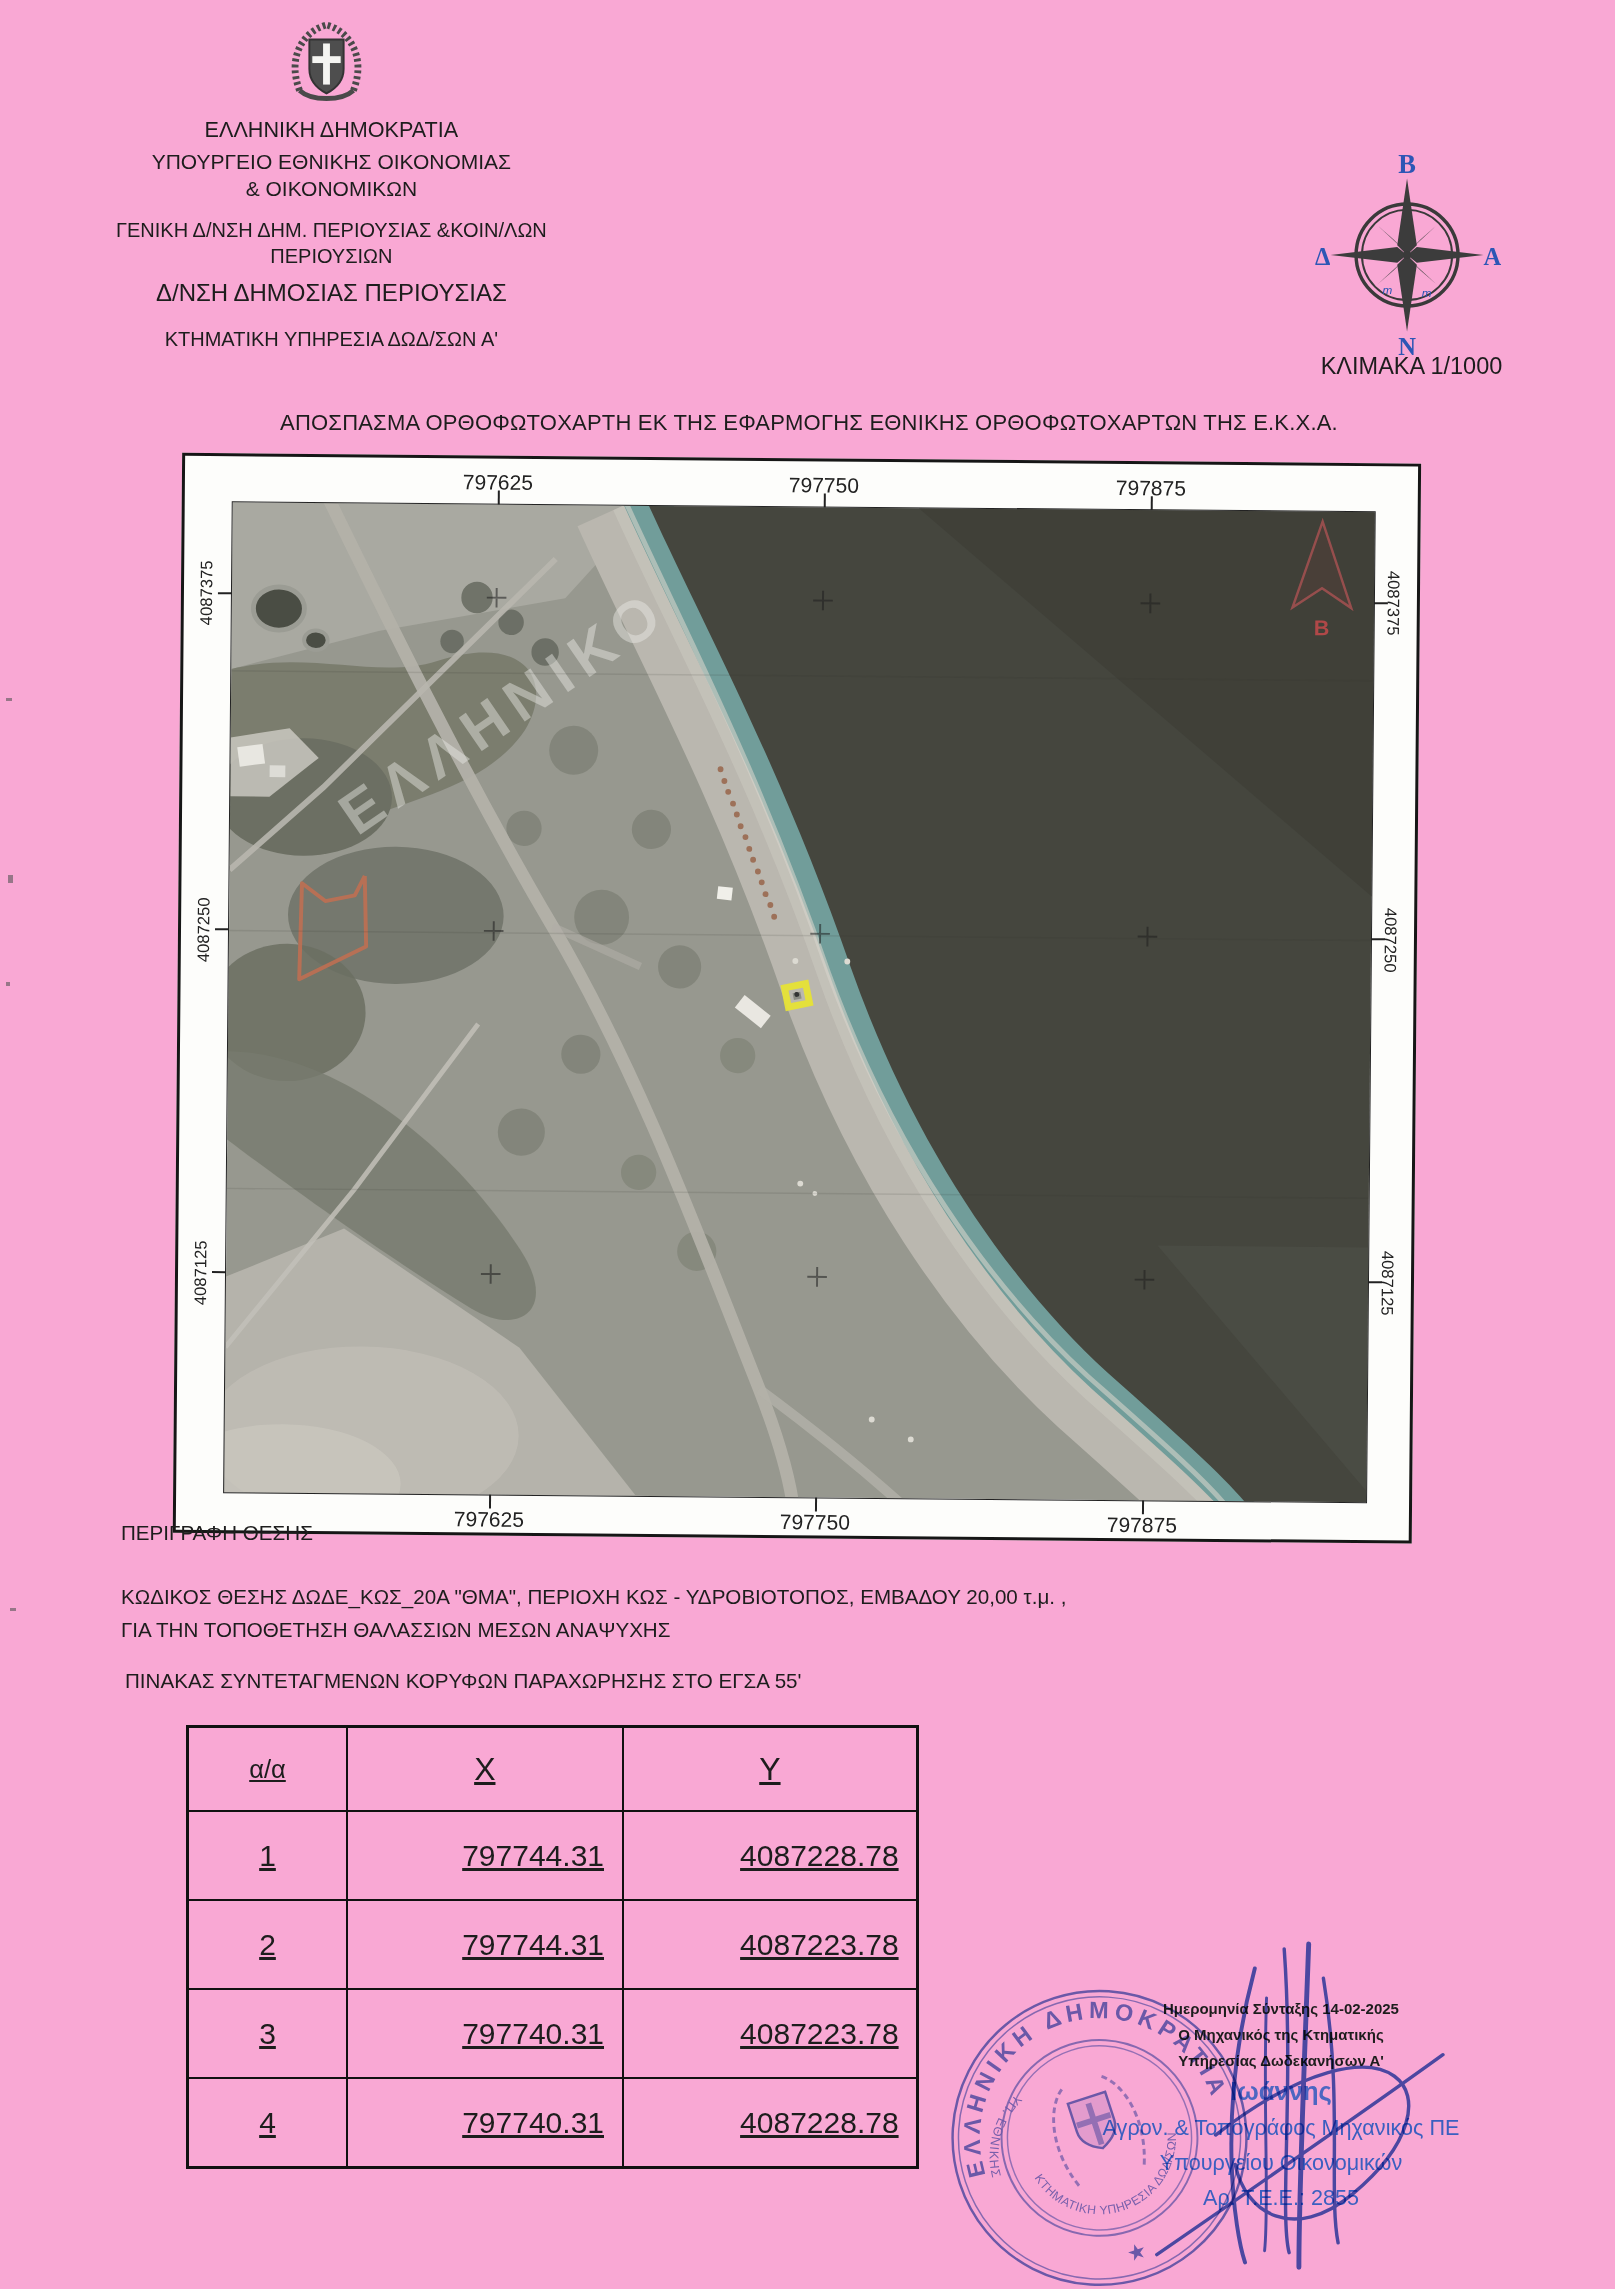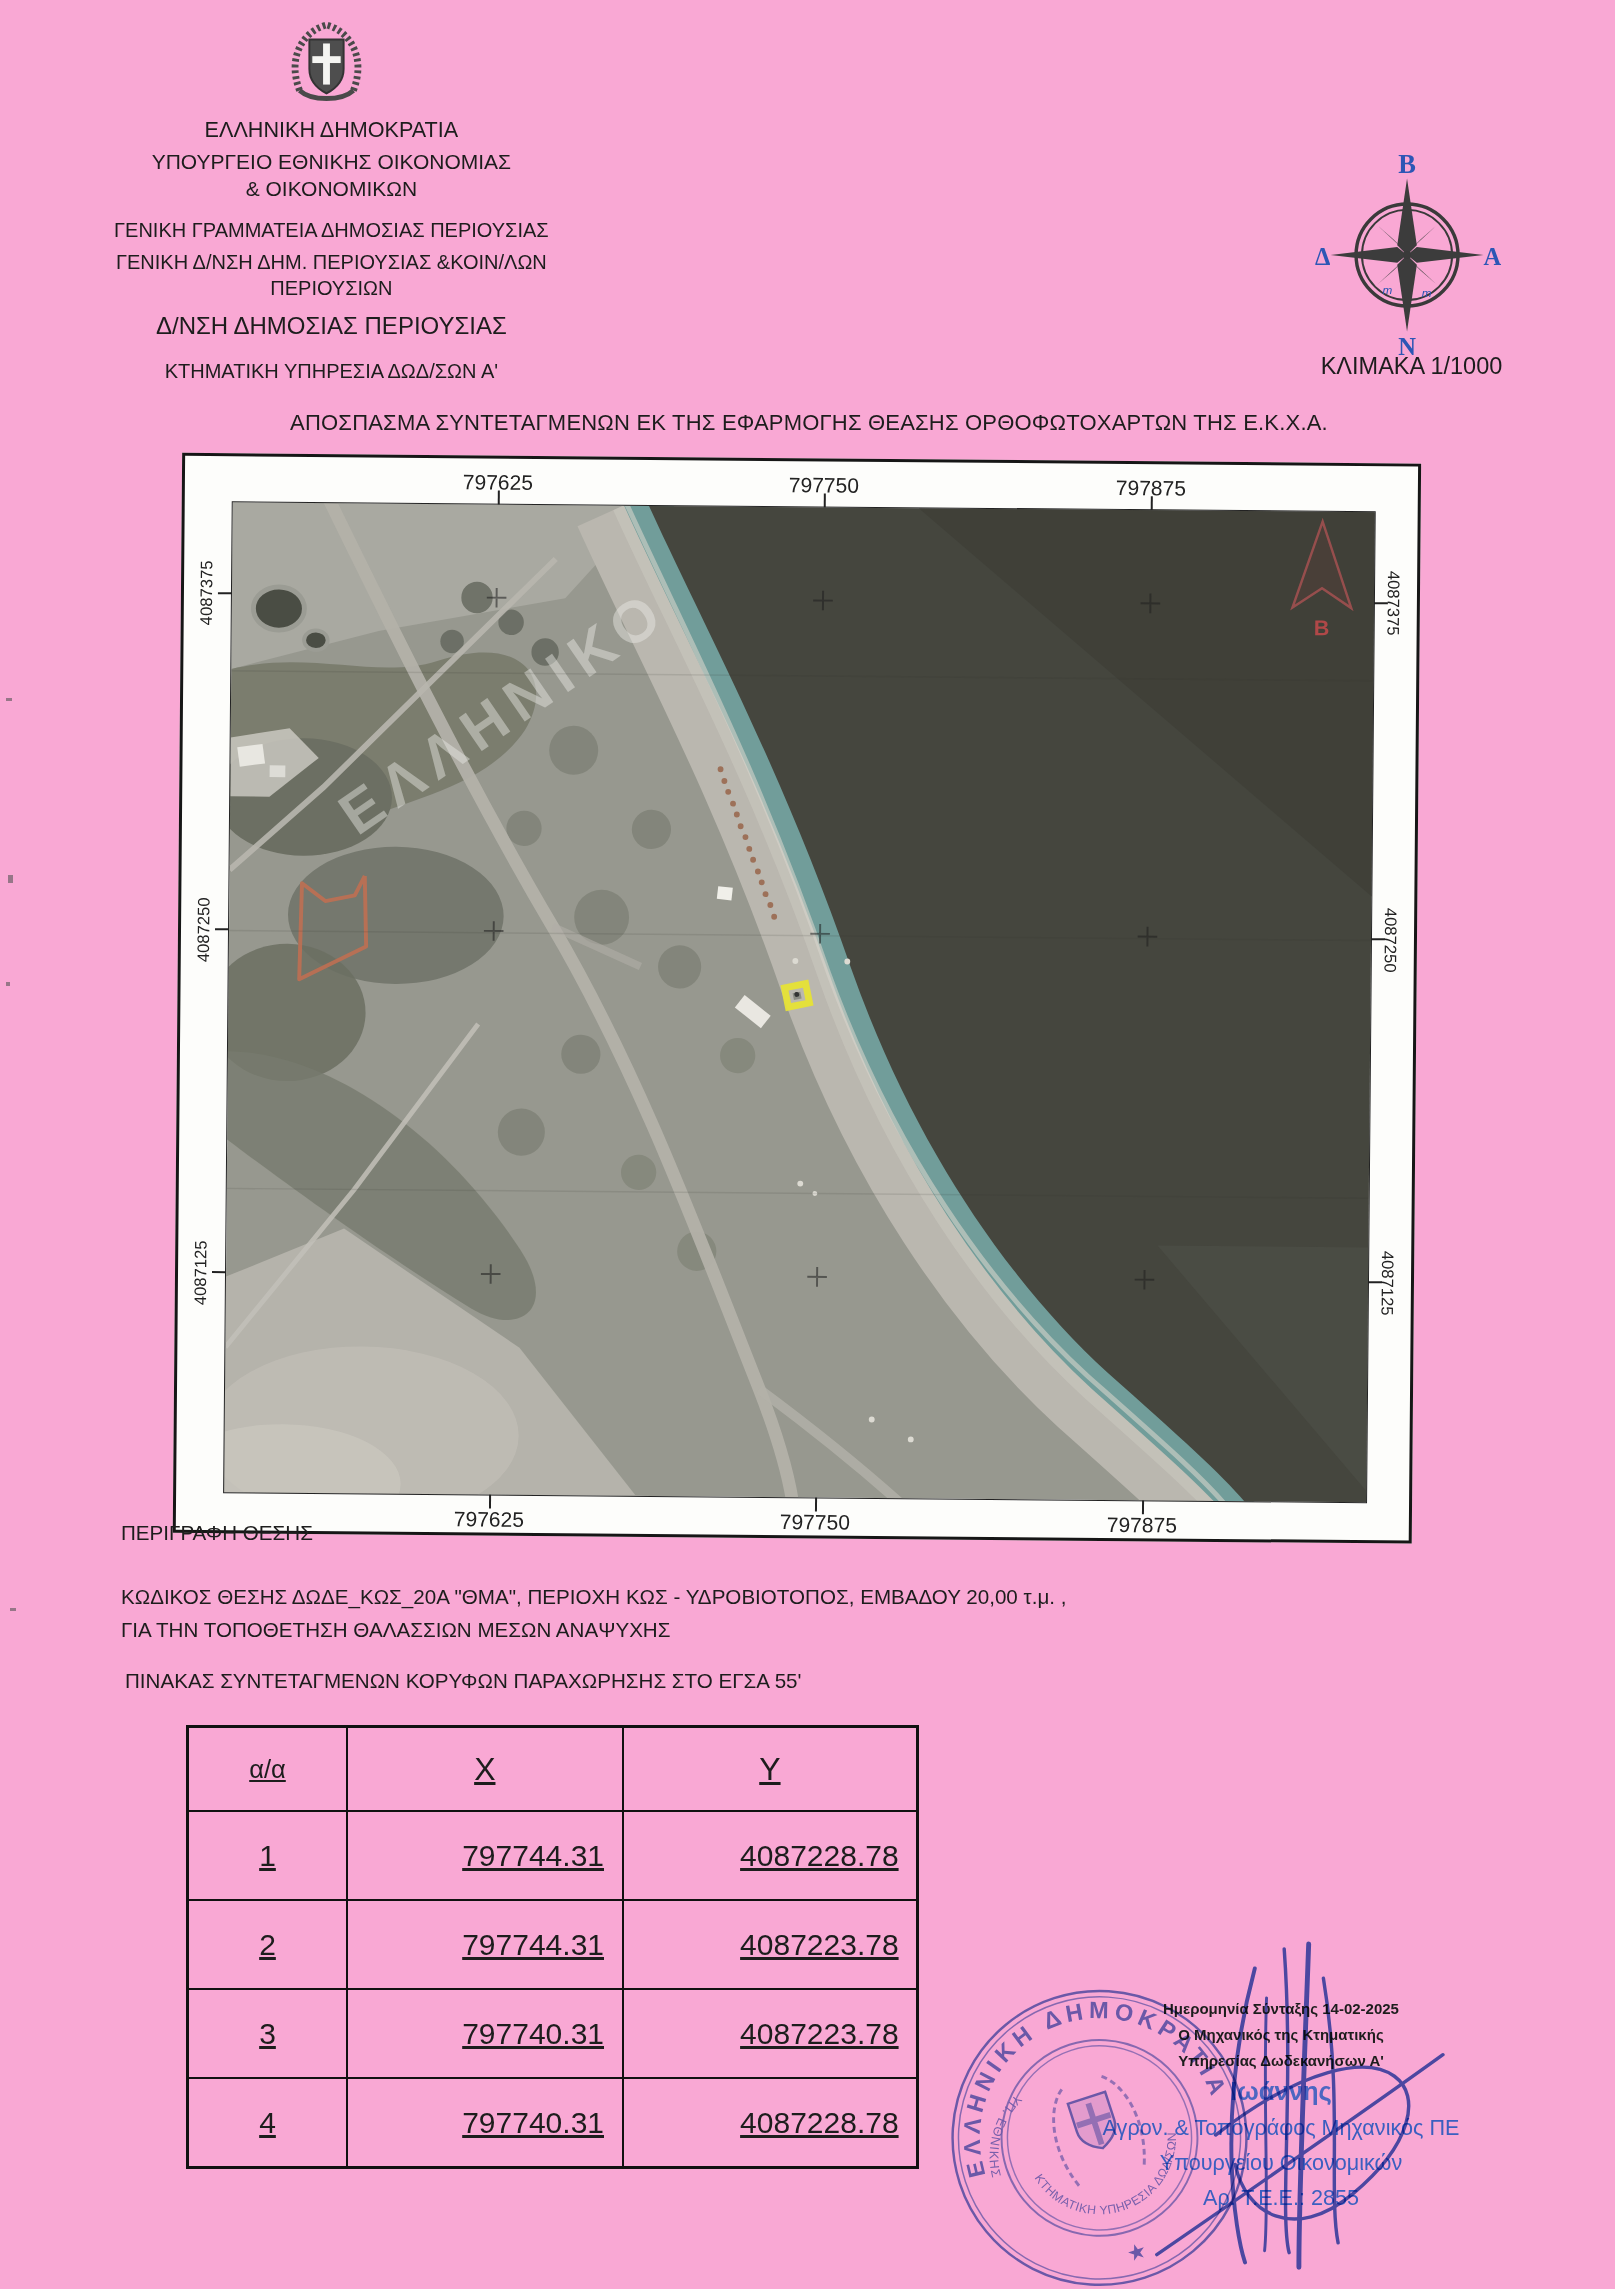--- a/index.html
+++ b/index.html
@@ -67,21 +67,20 @@
     <path d="M20,72 C32,83 63,83 75,72" fill="none" stroke="#4a4a4a" stroke-width="5"></path>
     <path d="M30,20 h35 v30 c0,13 -8,20 -17.5,25 c-9.5,-5 -17.5,-12 -17.5,-25 Z" fill="#4e4e4e" stroke="#333" stroke-width="2"></path>
     <rect x="44" y="24" width="7" height="42" fill="#f5f5f2"></rect>
     <rect x="33" y="37" width="29" height="7" fill="#f5f5f2"></rect>
   </svg>
 
   <div id="gov-header">
     <div class="hl1">ΕΛΛΗΝΙΚΗ ΔΗΜΟΚΡΑΤΙΑ</div>
     <div class="hl2">ΥΠΟΥΡΓΕΙΟ ΕΘΝΙΚΗΣ ΟΙΚΟΝΟΜΙΑΣ</div>
     <div class="hl3">&amp; ΟΙΚΟΝΟΜΙΚΩΝ</div>
-    <div class="hl4">ΓΕΝΙΚΗ ΓΡΑΜΜΑΤΕΙΑ ΔΗΜΟΣΙΑΣ ΠΕΡΙΟΥΣΙΑΣ</div>
     <div class="hl5">ΓΕΝΙΚΗ Δ/ΝΣΗ ΔΗΜ. ΠΕΡΙΟΥΣΙΑΣ &amp;ΚΟΙΝ/ΛΩΝ</div>
     <div class="hl6">ΠΕΡΙΟΥΣΙΩΝ</div>
     <div class="hl7">Δ/ΝΣΗ ΔΗΜΟΣΙΑΣ ΠΕΡΙΟΥΣΙΑΣ</div>
     <div class="hl8">ΚΤΗΜΑΤΙΚΗ ΥΠΗΡΕΣΙΑ ΔΩΔ/ΣΩΝ Α'</div>
   </div>
 
   <svg id="compass" width="196" height="216" viewBox="0 0 200 220">
     <g>
       <circle cx="98" cy="112" r="52" fill="none" stroke="#3a3a3a" stroke-width="3.5"></circle>
       <circle cx="98" cy="112" r="46" fill="none" stroke="#3a3a3a" stroke-width="2"></circle>
@@ -97,21 +96,21 @@
     </g>
     <text x="98" y="28" text-anchor="middle" font-family="Liberation Serif,serif" font-weight="bold" font-size="27" fill="#2d56b5">Β</text>
     <text x="12" y="122" text-anchor="middle" font-family="Liberation Serif,serif" font-weight="bold" font-size="25" fill="#2d56b5">Δ</text>
     <text x="185" y="122" text-anchor="middle" font-family="Liberation Serif,serif" font-weight="bold" font-size="25" fill="#2d56b5">Α</text>
     <text x="98" y="214" text-anchor="middle" font-family="Liberation Serif,serif" font-weight="bold" font-size="25" fill="#2d56b5">N</text>
     <text x="78" y="152" text-anchor="middle" font-style="italic" font-size="12" fill="#2d56b5">m</text>
     <text x="118" y="155" text-anchor="middle" font-style="italic" font-size="12" fill="#2d56b5">m</text>
   </svg>
   <div id="scale-label">ΚΛΙΜΑΚΑ 1/1000</div>
 
-  <div id="map-title">ΑΠΟΣΠΑΣΜΑ ΣΥΝΤΕΤΑΓΜΕΝΩΝ ΕΚ ΤΗΣ ΕΦΑΡΜΟΓΗΣ ΘΕΑΣΗΣ ΟΡΘΟΦΩΤΟΧΑΡΤΩΝ ΤΗΣ Ε.Κ.Χ.Α.</div>
+  <div id="map-title">ΑΠΟΣΠΑΣΜΑ ΟΡΘΟΦΩΤΟΧΑΡΤΗ ΕΚ ΤΗΣ ΕΦΑΡΜΟΓΗΣ ΕΘΝΙΚΗΣ ΟΡΘΟΦΩΤΟΧΑΡΤΩΝ ΤΗΣ Ε.Κ.Χ.Α.</div>
 
   <div id="map-figure">
 
     <div class="xt" style="left:313px;top:11.8px">797625</div>
     <div class="xt" style="left:639px;top:11.8px">797750</div>
     <div class="xt" style="left:966px;top:11.8px">797875</div>
     <i class="tickv" style="left:313px;top:32px"></i>
     <i class="tickv" style="left:639px;top:32px"></i>
     <i class="tickv" style="left:966px;top:32px"></i>
 

